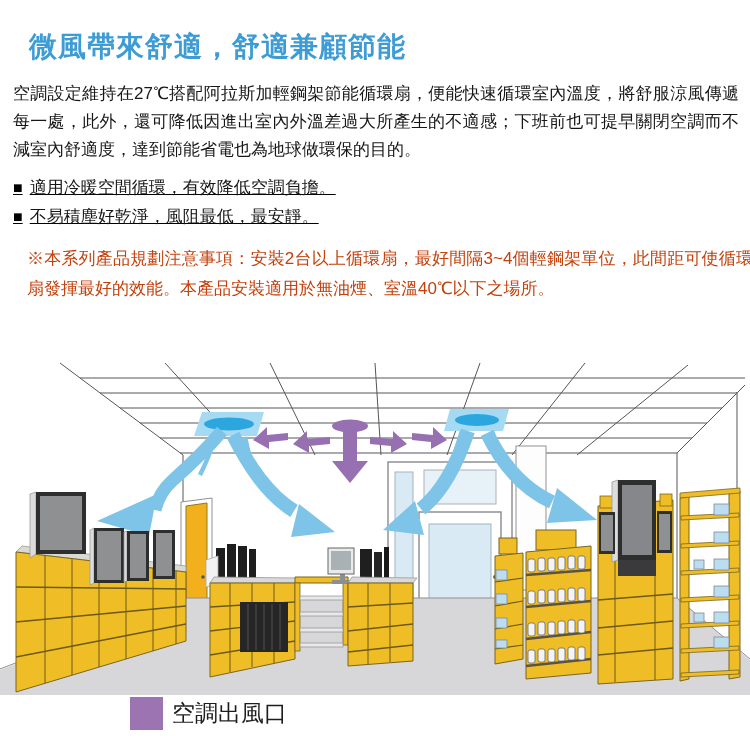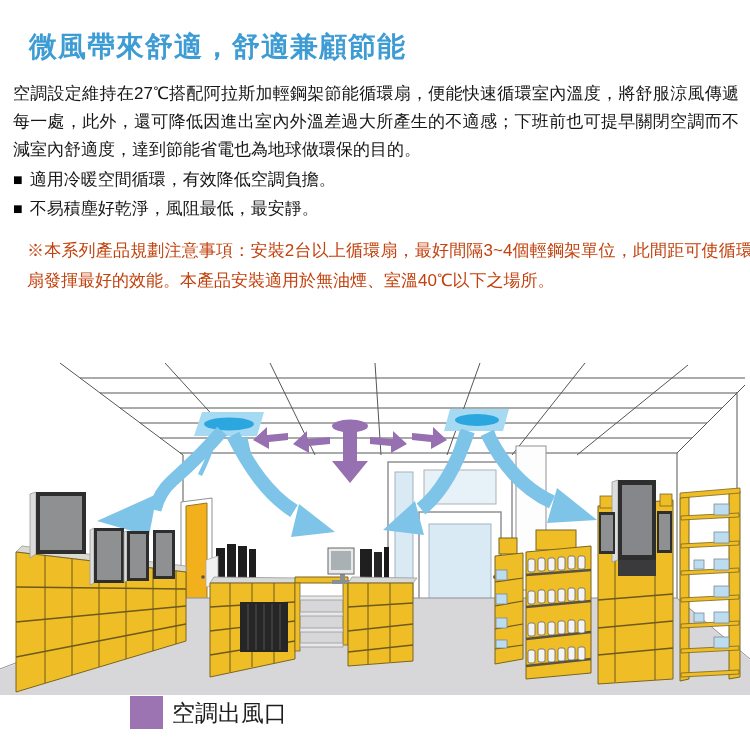--- a/index.html
+++ b/index.html
@@ -5,33 +5,33 @@
   html,body { margin:0; padding:0; background:#ffffff; }
   body { width:750px; height:750px; font-family:"Liberation Sans", sans-serif; }
   .page { position:relative; width:750px; height:750px; overflow:hidden; background:#fff; }
 
   .title { margin:16px; padding:14px 12px 0 13px; font-size:28px; font-weight:bold;
            color:#3E9CD4; letter-spacing:1px; line-height:34px; }
 
   .intro { margin:8px 12px 0 13px; width:726px; font-size:17px; line-height:28px;
            color:#161616; text-align:justify; }
 
-  .features { list-style:none; margin:1px 12px 0 13px; padding:0; }
+  .features { list-style:none; margin:9px 12px 0 13px; padding:0;text-decoration:underline; }
   .features li { font-size:17px; line-height:29px; color:#161616; }
   .features .marker { color:#000; margin-right:7px; font-size:16px; }
 
   .note { margin:13px 12px 0 27px; width:726px; font-size:17px; line-height:30px;
           color:#c2410c; text-align:justify; }
 
   .illustration { position:absolute; top:355px; left:0; width:750px; height:340px; }
   .illustration svg { display:block; }
 
   .legend { position:absolute; top:696px; left:0; width:750px; display:flex;
             padding-left:130px; gap:80px; box-sizing:border-box; }
-  .legend-item { display:flex; align-items:flex-start; gap:9px; font-size:23px;
+  .legend-item { display:flex; align-items:flex-end; gap:9px; font-size:23px;
                  font-weight:500; color:#1d1d1d; line-height:34px; }
   .swatch { width:33px; height:33px; display:inline-block; flex:0 0 auto; }
 </style>
 </head>
 <body>
 
 <div class="page">
 
   <h1 class="title">微風帶來舒適，舒適兼顧節能</h1>
 

